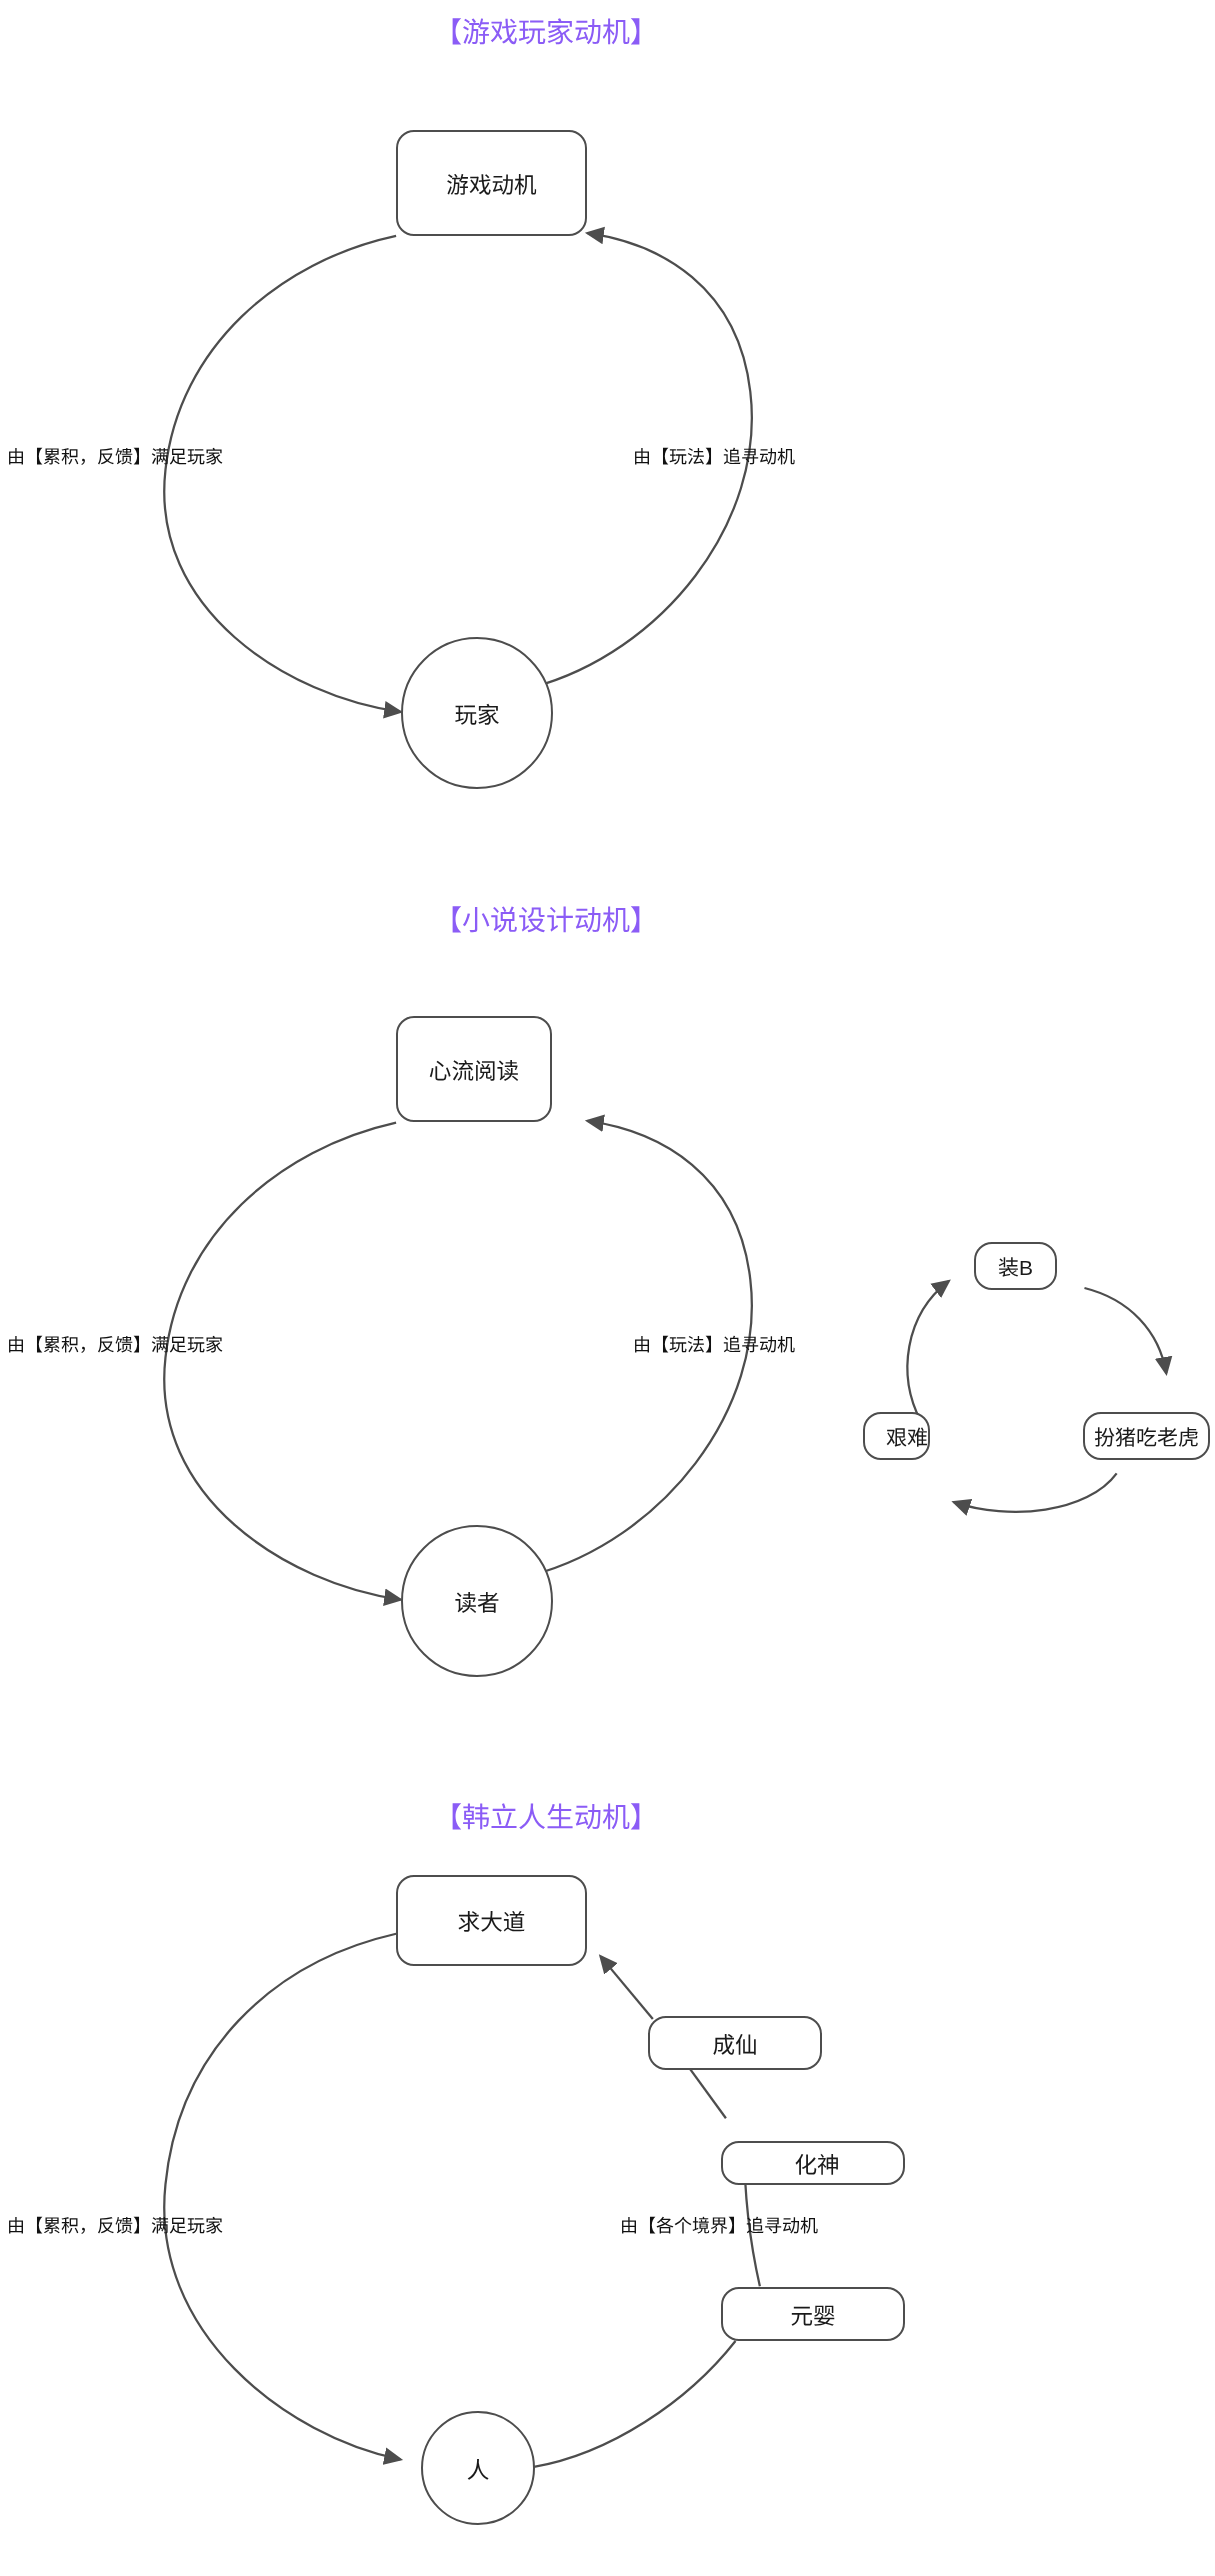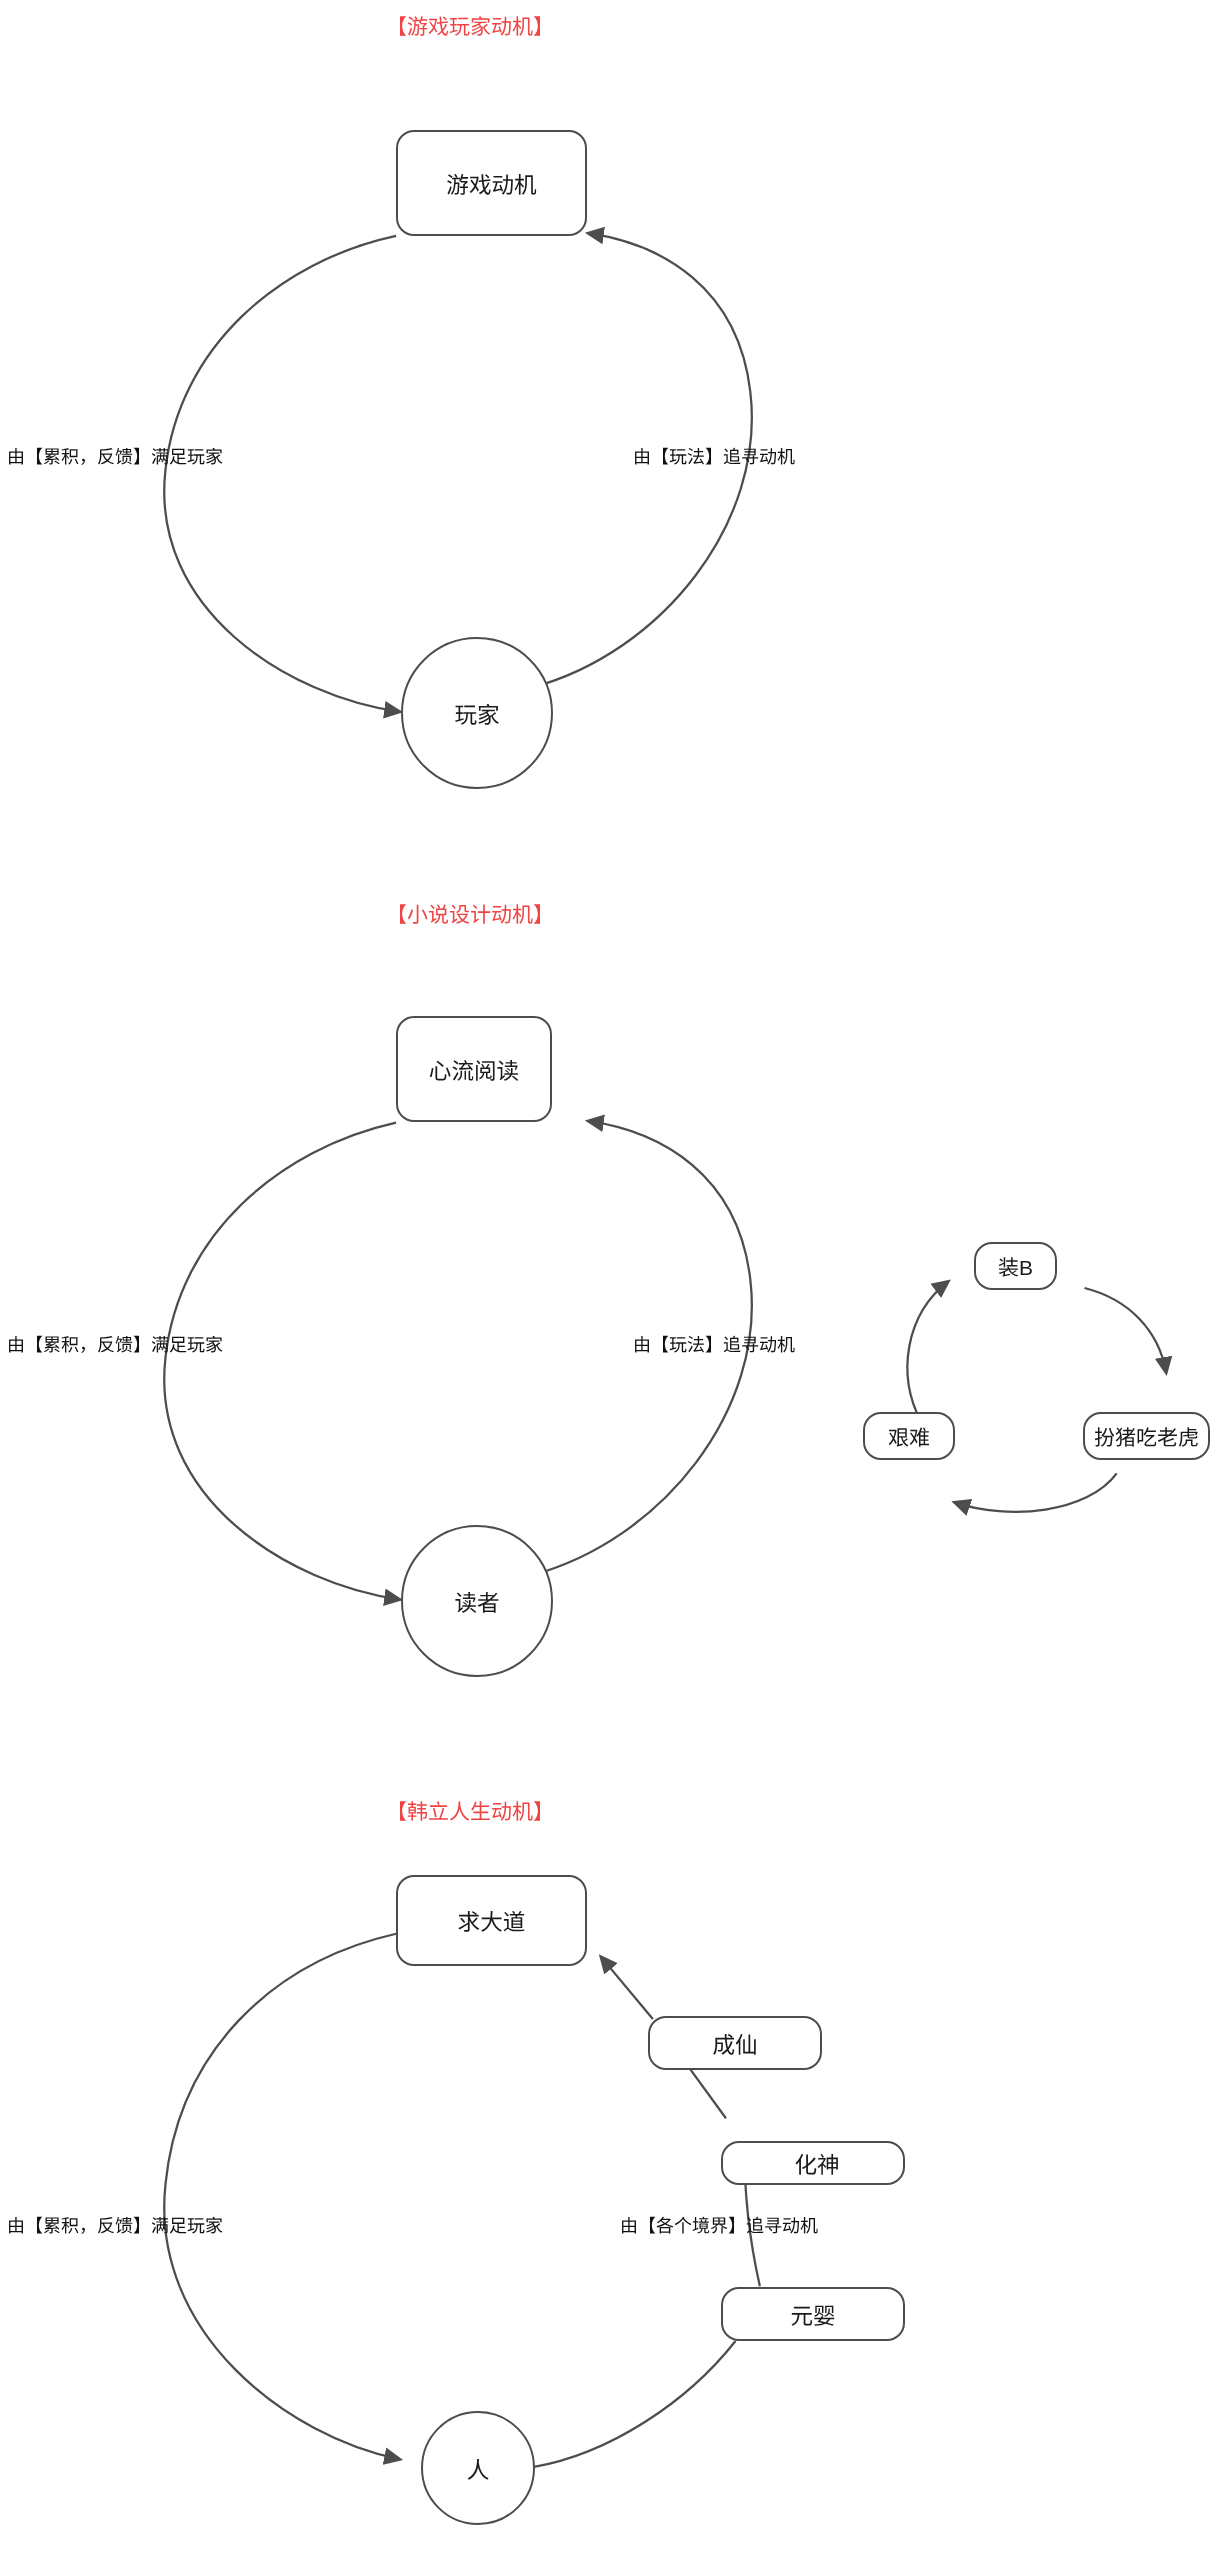--- a/index.html
+++ b/index.html
@@ -6,24 +6,25 @@
   html,body{margin:0;padding:0;background:#ffffff;}
   body{
     width:1216px;height:2576px;position:relative;overflow:hidden;
     font-family:"Liberation Sans","DejaVu Sans",sans-serif;
     color:#1a1a1a;
   }
   .canvas{position:absolute;left:0;top:0;width:1216px;height:2576px;}
   svg.layer{position:absolute;left:0;top:0;width:1216px;height:2576px;overflow:visible;}
   .diagram-title{
     position:absolute;
-    font-size:21px;
-    color:#ef4444;
+    font-size:28px;
+    color:#8b5cf6;
     white-space:nowrap;
     letter-spacing:0px;
+    margin-left:48px;
   }
   .edge-label{
     position:absolute;
     font-size:18px;
     color:#111111;
     white-space:nowrap;
   }
   .node{
     position:absolute;
     box-sizing:border-box;
@@ -116,21 +117,21 @@
   <div class="edge-label" style="left:633px;top:1330px;">由【玩法】追寻动机</div>
 
   <div class="node rect small" style="left:974px;top:1242px;width:83px;height:48px;">
     <span>装B</span>
   </div>
 
   <div class="node rect small" style="left:1083px;top:1412px;width:127px;height:48px;">
     <span>扮猪吃老虎</span>
   </div>
 
-  <div class="node rect small" style="left:863px;top:1412px;width:92px;height:48px;">
+  <div class="node rect small" style="left:863px;top:1412px;width:67px;height:48px;justify-content:flex-end;">
     <span>艰难</span>
   </div>
 
   <div class="diagram-title" style="left:386px;top:1795px;">【韩立人生动机】</div>
 
   <div class="node rect" style="left:396px;top:1875px;width:191px;height:91px;">
     <span>求大道</span>
   </div>
 
   <div class="node circle" style="left:421px;top:2411px;width:114px;height:114px;">

